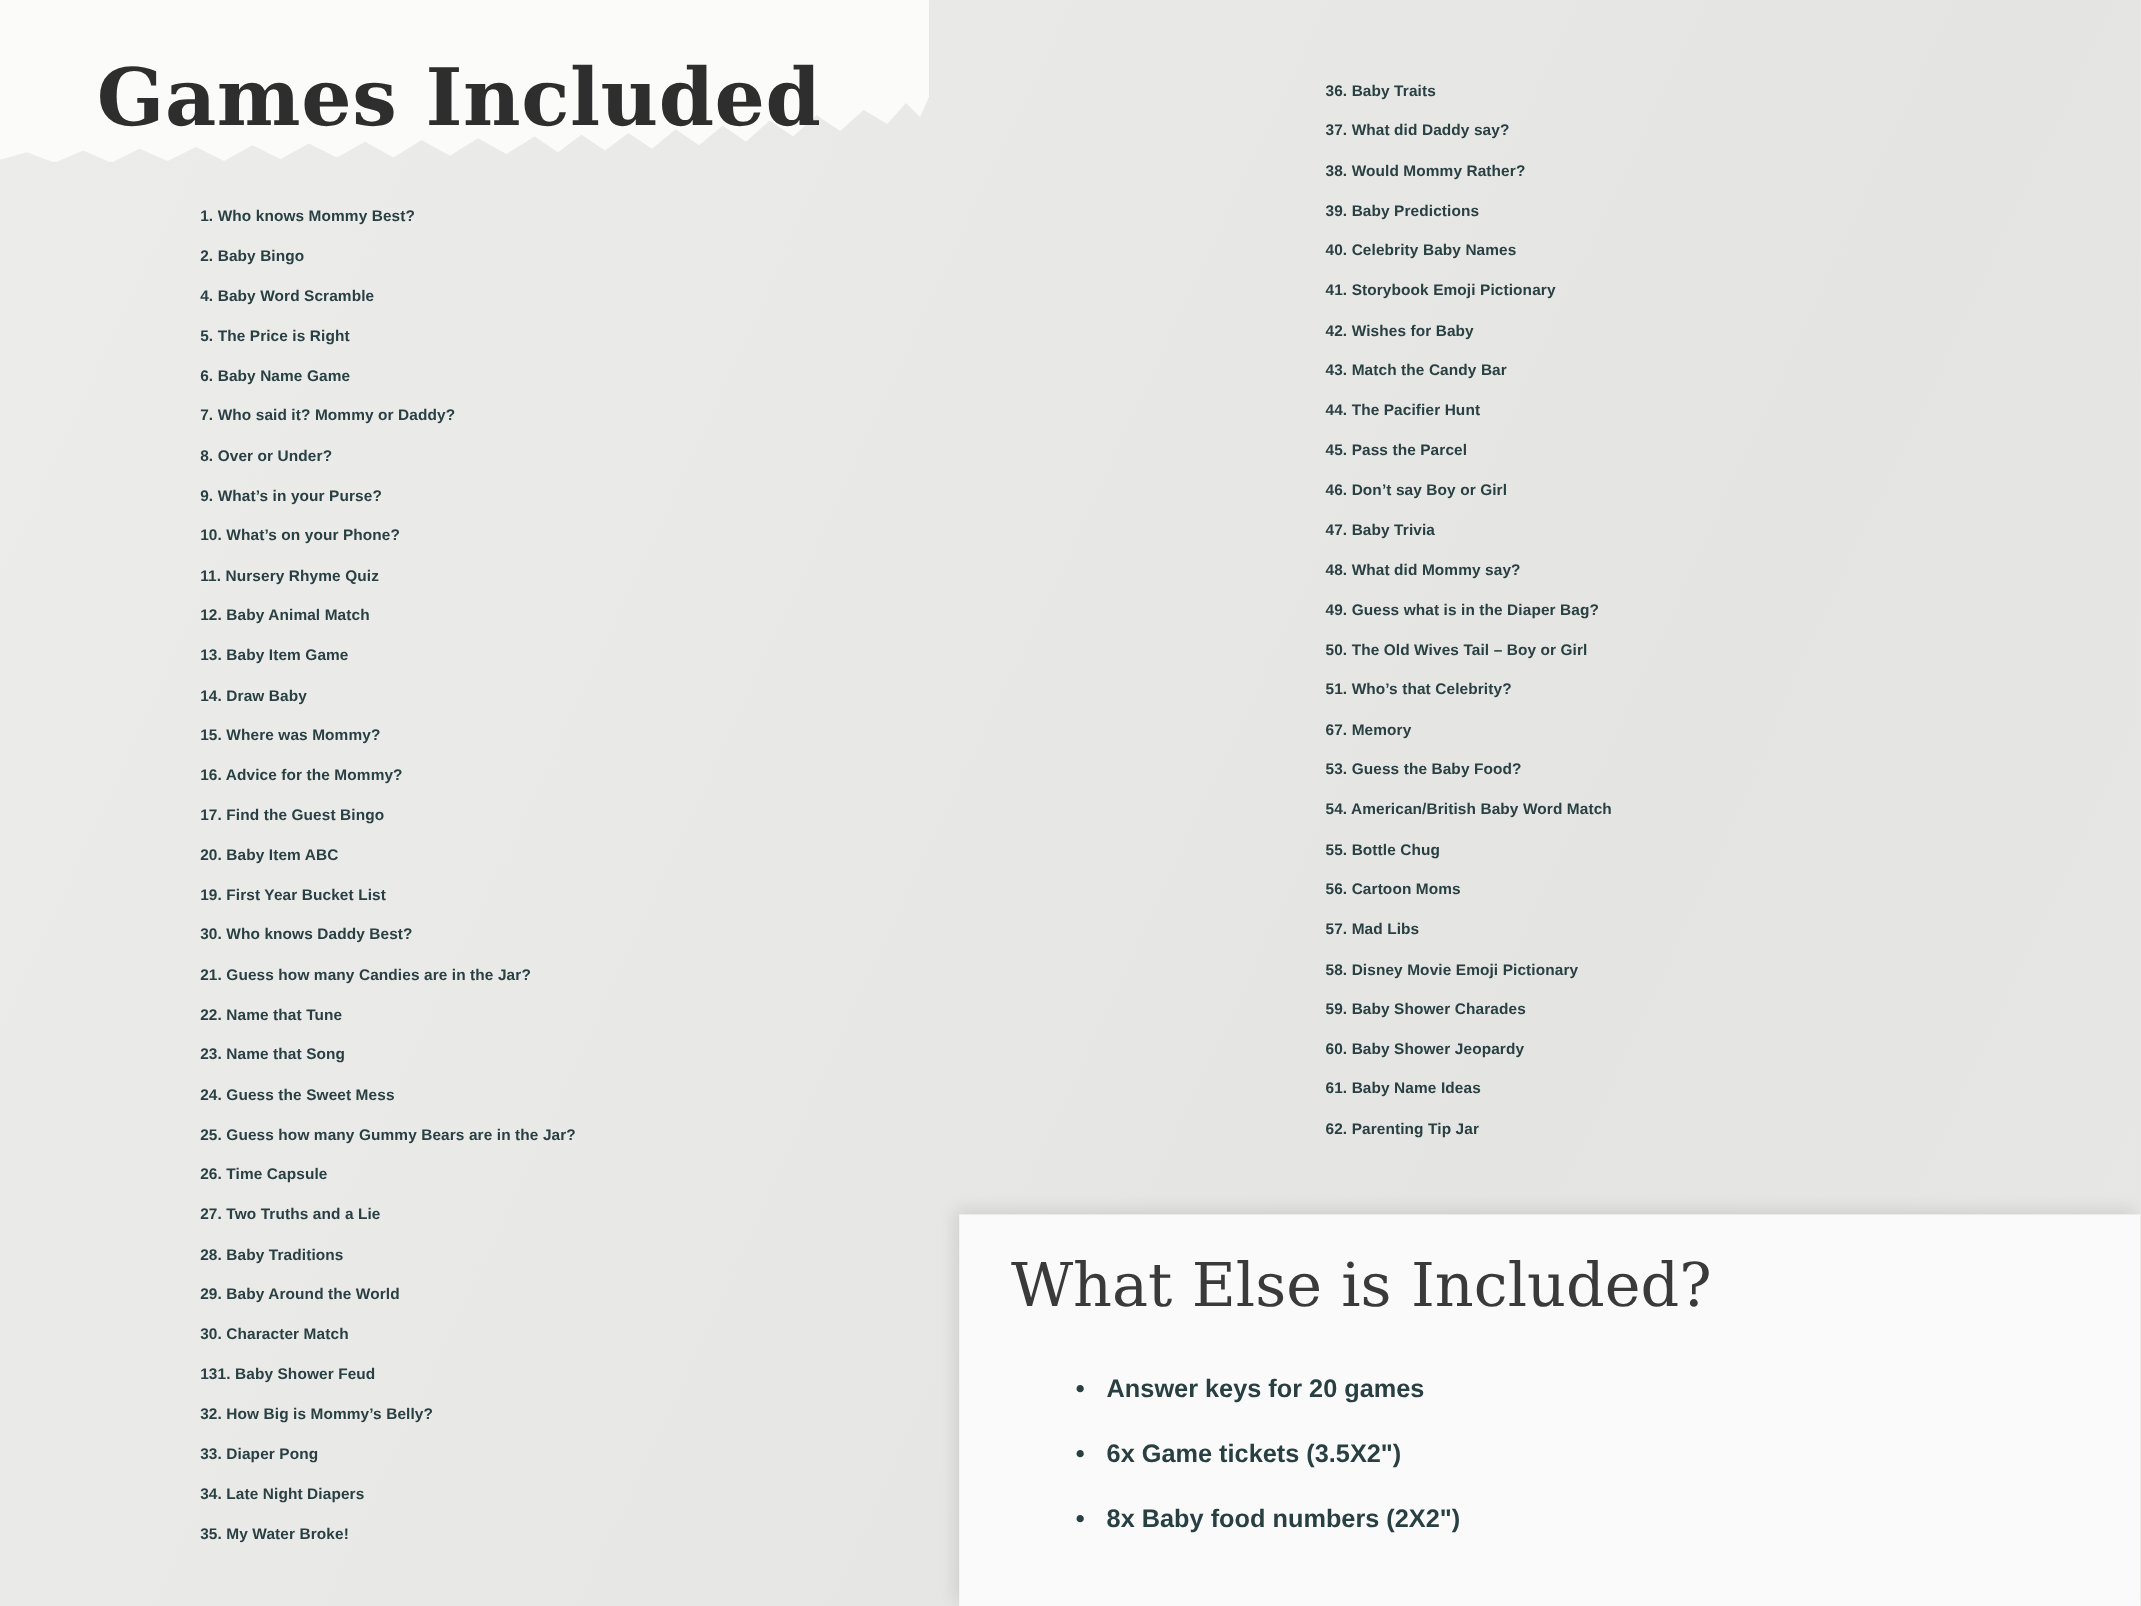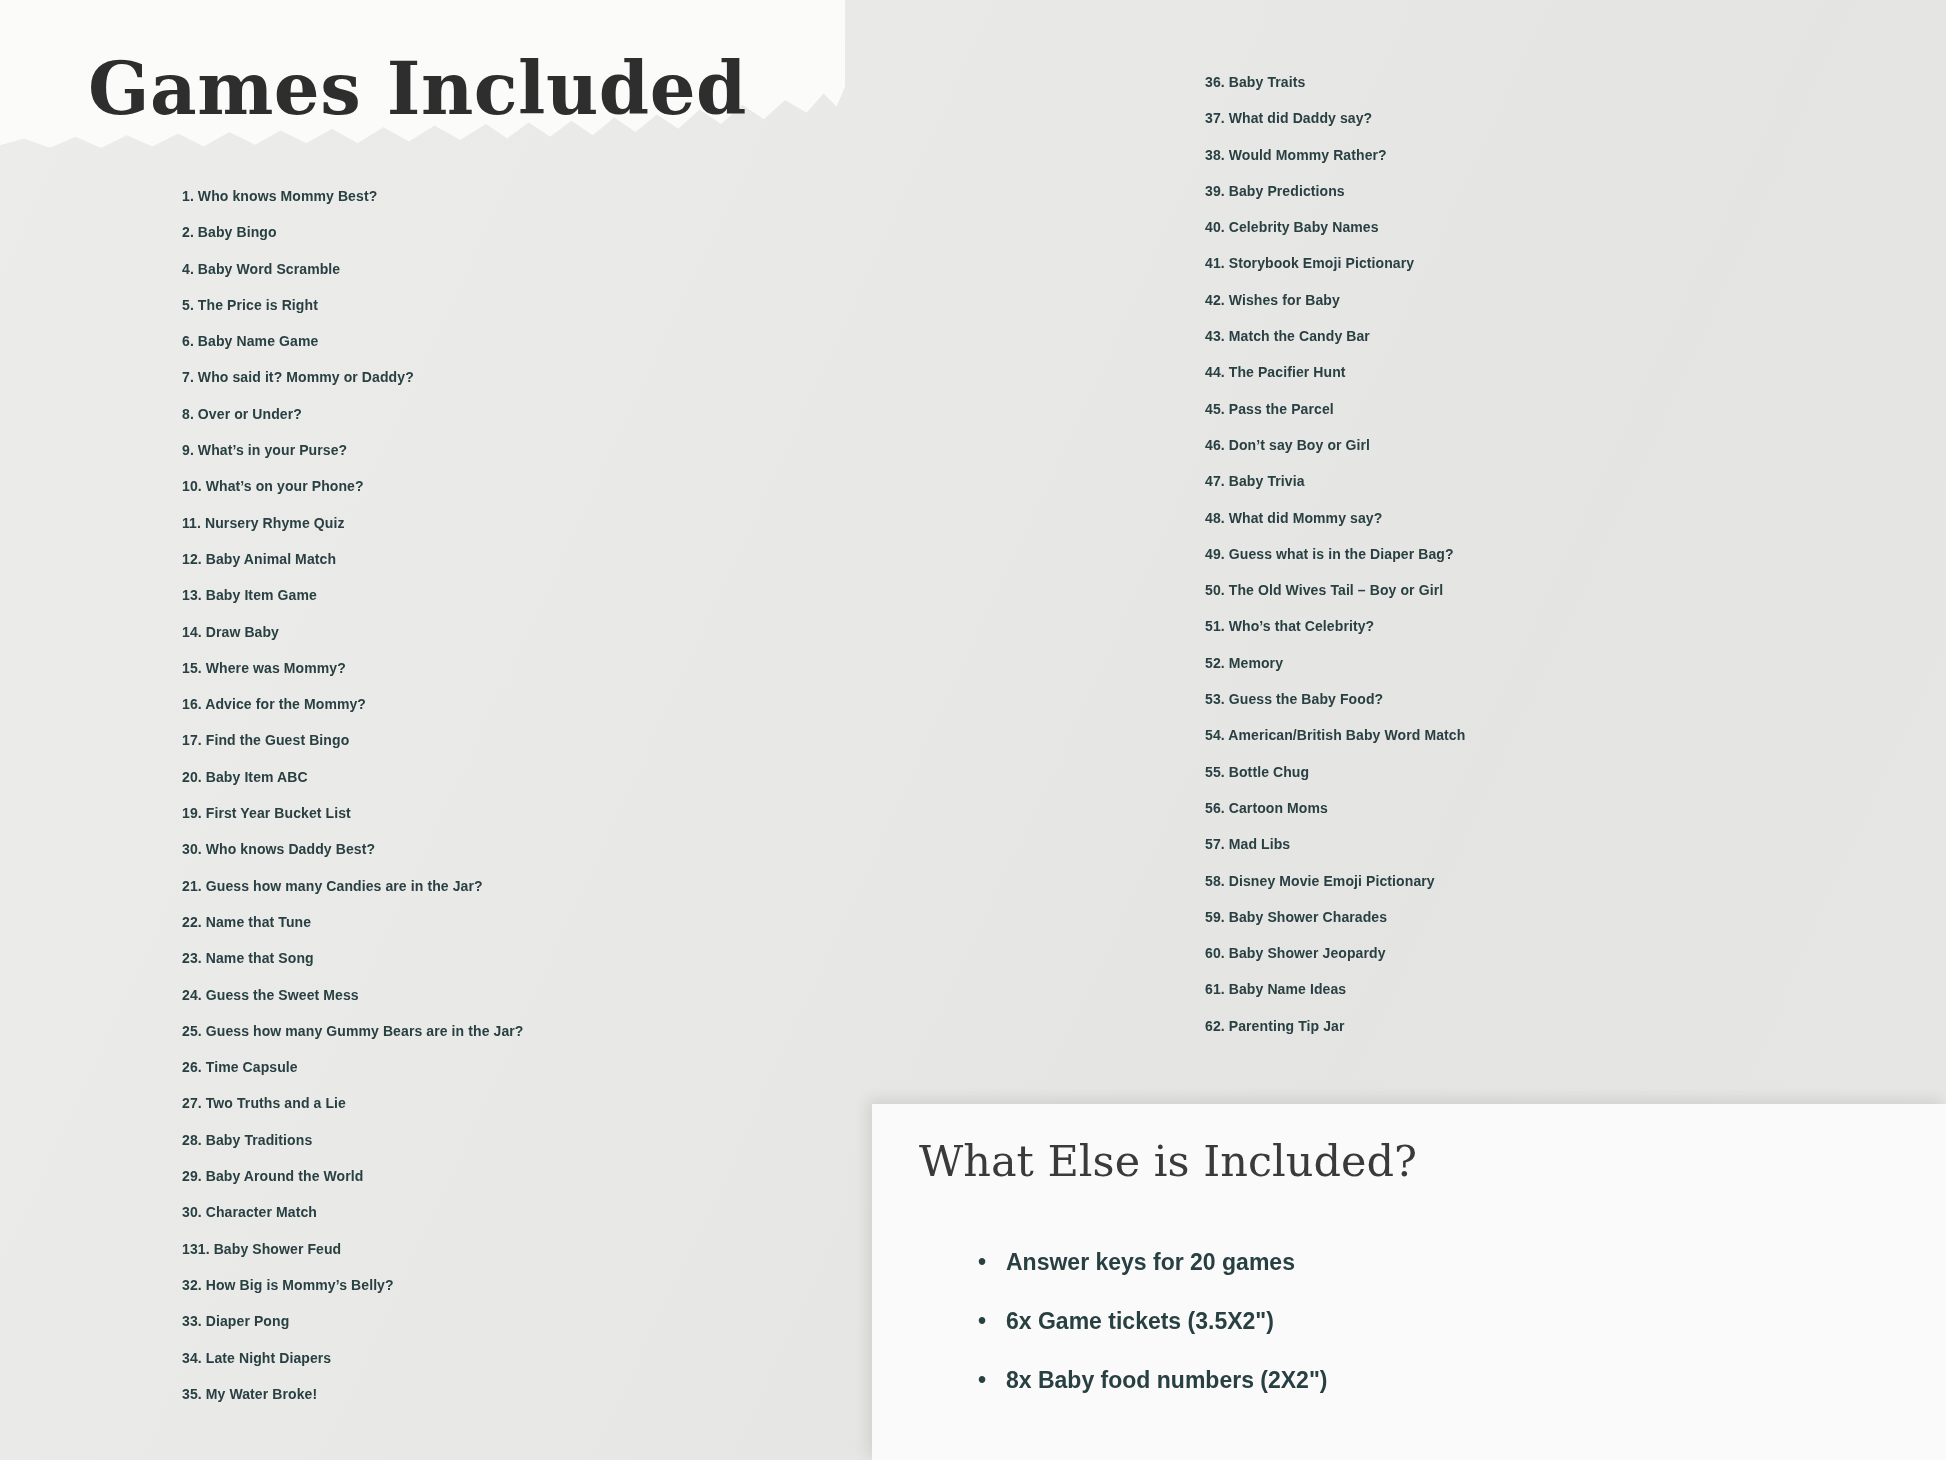--- a/index.html
+++ b/index.html
@@ -86,21 +86,21 @@
     width: 1074px;
     height: 356px;
     background: #fafafa;
     box-shadow: -4px -4px 14px rgba(0,0,0,0.10);
   }
   .what-else-title {
     position: absolute;
     left: 47px;
     top: 32px;
     font-family: "DejaVu Serif", "Liberation Serif", serif;
-    font-size: 43px;
+    font-size: 55px;
     font-weight: 400;
     color: #3a3a3a;
     white-space: nowrap;
   }
   .what-else-list {
     position: absolute;
     left: 98px;
     top: 143px;
     margin: 0;
     padding: 0 0 0 36px;
@@ -178,21 +178,21 @@
     <div class="game-item">42. Wishes for Baby</div>
     <div class="game-item">43. Match the Candy Bar</div>
     <div class="game-item">44. The Pacifier Hunt</div>
     <div class="game-item">45. Pass the Parcel</div>
     <div class="game-item">46. Don’t say Boy or Girl</div>
     <div class="game-item">47. Baby Trivia</div>
     <div class="game-item">48. What did Mommy say?</div>
     <div class="game-item">49. Guess what is in the Diaper Bag?</div>
     <div class="game-item">50. The Old Wives Tail – Boy or Girl</div>
     <div class="game-item">51. Who’s that Celebrity?</div>
-    <div class="game-item">52. Memory</div>
+    <div class="game-item">67. Memory</div>
     <div class="game-item">53. Guess the Baby Food?</div>
     <div class="game-item">54. American/British Baby Word Match</div>
     <div class="game-item">55. Bottle Chug</div>
     <div class="game-item">56. Cartoon Moms</div>
     <div class="game-item">57. Mad Libs</div>
     <div class="game-item">58. Disney Movie Emoji Pictionary</div>
     <div class="game-item">59. Baby Shower Charades</div>
     <div class="game-item">60. Baby Shower Jeopardy</div>
     <div class="game-item">61. Baby Name Ideas</div>
     <div class="game-item">62. Parenting Tip Jar</div>

